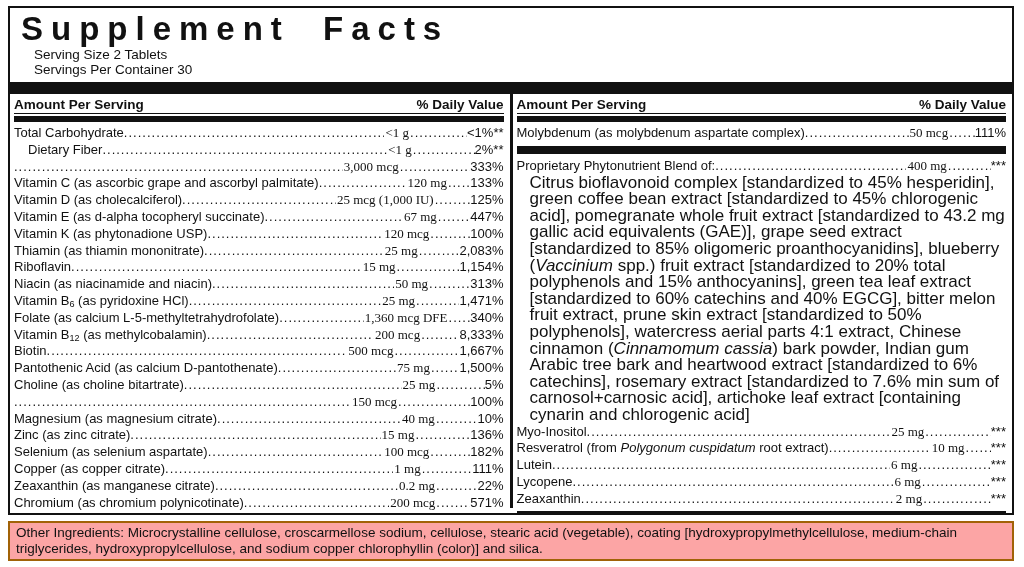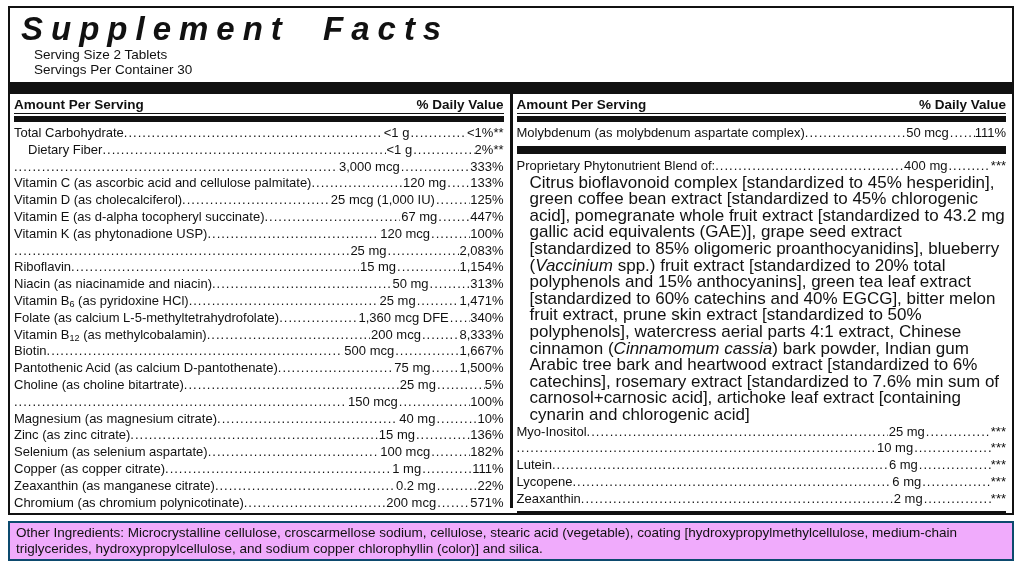--- a/index.html
+++ b/index.html
@@ -1,40 +1,40 @@
 <!DOCTYPE html>
 <html><head>
 <meta charset="utf-8">
 <style>
   html,body{margin:0;padding:0;background:#fff;}
   body{width:1024px;height:567px;position:relative;font-family:"Liberation Sans",sans-serif;color:#111;}
   .wrap{position:absolute;left:8px;top:6px;width:1006px;}
   .facts-box{box-sizing:border-box;border:2px solid #111;background:#fff;height:509px;overflow:hidden;}
-  .title{font-size:33px;font-weight:bold;letter-spacing:8px;word-spacing:16px;line-height:36px;padding:3px 0 0 11px;white-space:nowrap;font-style:italic;}
+  .title{font-size:33px;font-weight:bold;letter-spacing:8px;word-spacing:16px;line-height:36px;padding:3px 0 0 11px;white-space:nowrap;}
   .serving{font-size:13.5px;line-height:15px;padding-left:24px;}
   .top-bar{height:12px;background:#111;margin-top:5px;}
   .columns{display:flex;align-items:stretch;height:414px;}
   .divider{width:3px;background:#111;flex:0 0 3px;}
   .col{flex:1 1 0;padding:0 6px 0 4px;min-width:0;}
   .col-header{display:flex;justify-content:space-between;align-items:baseline;font-weight:bold;font-size:13.5px;line-height:17px;padding-top:2px;border-bottom:1px solid #111;}
   .header-bar{height:6px;background:#111;margin:2px 0 3px 0;}
   .row{display:flex;align-items:baseline;font-size:13px;line-height:16.8px;white-space:nowrap;min-width:0;}
   .row .name{flex:0 0 auto;}
   .row.indent{padding-left:14px;}
   .leader{overflow:hidden;white-space:nowrap;min-width:4px;}
   .leader.a{flex:5 1 6px;}
   .leader.b{flex:1 1 6px;}
   .leader::after{content:"....................................................................................................................";letter-spacing:1px;}
-  .amount{flex:0 0 auto;padding:0 1px;}
+  .amount{flex:0 0 auto;padding:0 1px;font-family:Liberation Serif, serif;}
   .dv{flex:0 0 auto;text-align:right;}
   .black-bar{height:8px;background:#111;margin:4px 0;}
   .blend-desc{font-size:17px;line-height:16.6px;padding-left:13px;white-space:normal;}
   .footnotes{font-size:12px;line-height:16.5px;padding-top:3px;text-decoration:underline;}
   .footnotes .fn1{padding-left:7px;}
-  .other-box{box-sizing:border-box;border:2px solid #0c4a6e;background:#f0abfc;margin-top:6px;padding:2px 16px 3px 6px;font-size:13.5px;line-height:15.5px;min-height:38px;}
+  .other-box{box-sizing:border-box;border:2px solid #a16207;background:#fca5a5;margin-top:6px;padding:2px 16px 3px 6px;font-size:13.5px;line-height:15.5px;min-height:38px;}
   sub.s{font-size:70%;vertical-align:-0.25em;line-height:0;}
   .it{font-style:italic;}
 </style>
 </head>
 <body>
 
 <div class="wrap">
   <div class="facts-box">
     <div class="title">Supplement Facts</div>
     <div class="serving">Serving Size 2 Tablets</div>
@@ -63,21 +63,21 @@
               <span class="leader b"></span>
               <span class="dv">2%**</span>
             </div>
             <div class="row">
               <span class="leader a"></span>
               <span class="amount">3,000 mcg</span>
               <span class="leader b"></span>
               <span class="dv">333%</span>
             </div>
             <div class="row">
-              <span class="name">Vitamin C (as ascorbic acid and cellulose palmitate)</span>
+              <span class="name">Vitamin C (as ascorbic grape and ascorbyl palmitate)</span>
               <span class="leader a"></span>
               <span class="amount">120 mg</span>
               <span class="leader b"></span>
               <span class="dv">133%</span>
             </div>
             <div class="row">
               <span class="name">Vitamin D (as cholecalciferol)</span>
               <span class="leader a"></span>
               <span class="amount">25 mcg (1,000 IU)</span>
               <span class="leader b"></span>
@@ -91,20 +91,21 @@
               <span class="dv">447%</span>
             </div>
             <div class="row">
               <span class="name">Vitamin K (as phytonadione USP)</span>
               <span class="leader a"></span>
               <span class="amount">120 mcg</span>
               <span class="leader b"></span>
               <span class="dv">100%</span>
             </div>
             <div class="row">
+              <span class="name">Thiamin (as thiamin mononitrate)</span>
               <span class="leader a"></span>
               <span class="amount">25 mg</span>
               <span class="leader b"></span>
               <span class="dv">2,083%</span>
             </div>
             <div class="row">
               <span class="name">Riboflavin</span>
               <span class="leader a"></span>
               <span class="amount">15 mg</span>
               <span class="leader b"></span>
@@ -240,20 +241,21 @@
         <div class="blend-desc" id="blend-desc"><span>Citrus bioflavonoid complex [standardized to 45% hesperidin], green coffee bean extract [standardized to 45% chlorogenic acid], pomegranate whole fruit extract [standardized to 43.2 mg gallic acid equivalents (GAE)], grape seed extract [standardized to 85% oligomeric proanthocyanidins], blueberry (</span><span class="it">Vaccinium</span><span> spp.) fruit extract [standardized to 20% total polyphenols and 15% anthocyanins], green tea leaf extract [standardized to 60% catechins and 40% EGCG], bitter melon fruit extract, prune skin extract [standardized to 50% polyphenols], watercress aerial parts 4:1 extract, Chinese cinnamon (</span><span class="it">Cinnamomum cassia</span><span>) bark powder, Indian gum Arabic tree bark and heartwood extract [standardized to 6% catechins], rosemary extract [standardized to 7.6% min sum of carnosol+carnosic acid], artichoke leaf extract [containing cynarin and chlorogenic acid]</span></div>
         <div id="blend-rows">
             <div class="row">
               <span class="name">Myo-Inositol</span>
               <span class="leader a"></span>
               <span class="amount">25 mg</span>
               <span class="leader b"></span>
               <span class="dv">***</span>
             </div>
             <div class="row">
+              <span class="name"><span>Resveratrol (from </span><span class="it">Polygonum cuspidatum</span><span> root extract)</span></span>
               <span class="leader a"></span>
               <span class="amount">10 mg</span>
               <span class="leader b"></span>
               <span class="dv">***</span>
             </div>
             <div class="row">
               <span class="name">Lutein</span>
               <span class="leader a"></span>
               <span class="amount">6 mg</span>
               <span class="leader b"></span>

